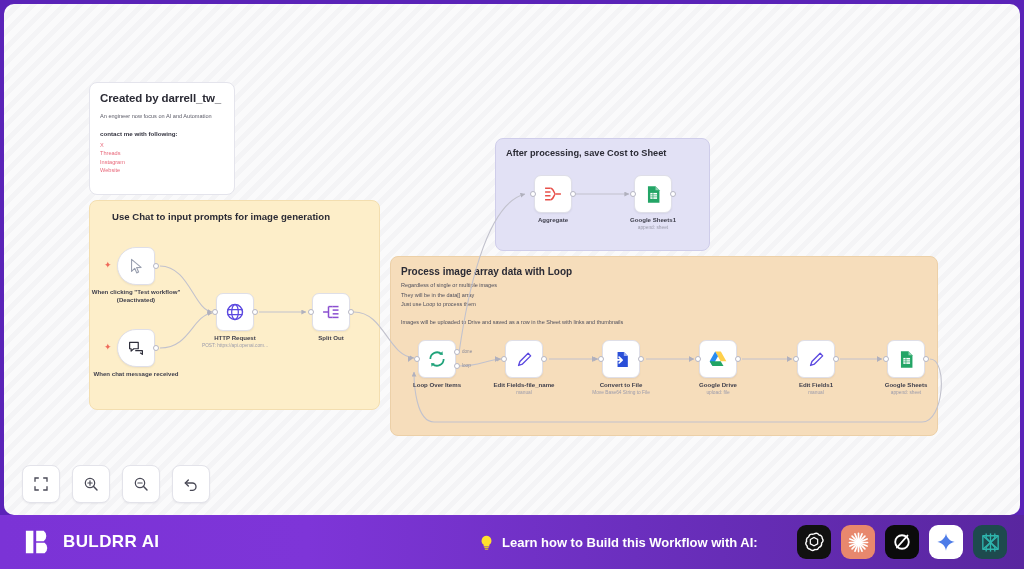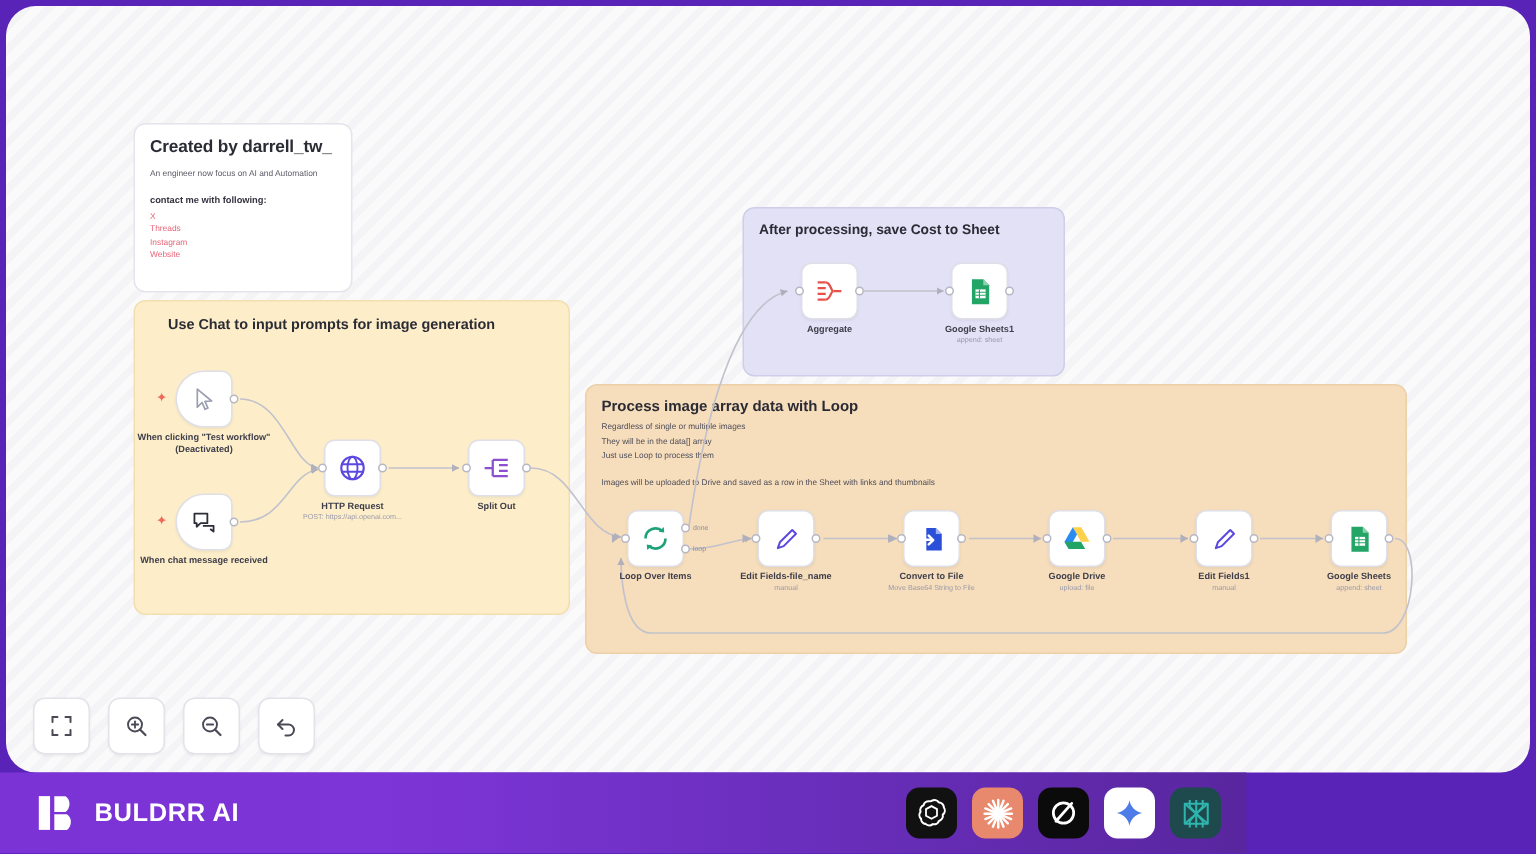--- a/index.html
+++ b/index.html
@@ -11,21 +11,21 @@
   }
   #root{ position:absolute; inset:0; background:#5a23b8; }
 
   
   .canvas{
     position:absolute; left:4px; top:4px; width:1016px; height:511px;
     background:
       repeating-linear-gradient(-45deg,
         #f4f4f6 0px, #f4f4f6 5px,
         #fafafb 5px, #fafafb 11px);
-    border-radius:20px;
+    border-radius:10px;
     overflow:hidden;
   }
 
   
   .note{ position:absolute; border-radius:8px; }
   .note-title{ font-weight:bold; color:#2b2b35; }
   .note-body{ color:#4a4a57; }
 
   #note-author{
     left:85px; top:78px; width:146px; height:113px;
@@ -103,21 +103,21 @@
   
   .toolbar{ position:absolute; left:18px; top:461px; display:flex; gap:12px; }
   .tbtn{
     width:38px; height:38px; background:#fff; border:1px solid #e3e3ea;
     border-radius:8px; display:flex; align-items:center; justify-content:center;
     box-shadow:0 1px 2px rgba(20,20,40,.06);
   }
 
   
   .bottombar{
-    position:absolute; left:0; bottom:0; width:831px; height:54px;
+    position:absolute; left:0; bottom:0; width:1024px; height:54px;
     background:linear-gradient(90deg,#7b33d6 0%,#7e35d8 30%,#6b2fbe 62%,#59269f 100%);
     display:flex; align-items:center;
   }
   .brand{ display:flex; align-items:center; gap:9px; margin-left:24px; }
   .brand-name{ color:#fff; font-size:17px; font-weight:bold; letter-spacing:.4px; }
   .learn{
     position:absolute; left:478px; display:flex; align-items:center; gap:7px;
   }
   .learn-text{ color:#fff; font-size:13px; font-weight:bold; }
   .ai-icons{ position:absolute; right:17px; display:flex; gap:10px; align-items:center; }
@@ -419,20 +419,28 @@
 
     <div class="brand">
       <svg width="30" height="30" viewBox="0 0 32 32">
         <rect x="2" y="4" width="8" height="24" fill="#ffffff"></rect>
         <path d="M13 4 H21 A7 7 0 0 1 21 15.2 H13 Z" fill="#ffffff"></path>
         <path d="M13 16.8 H22 A7 7 0 0 1 22 28 H13 Z" fill="#ffffff"></path>
       </svg>
       <div class="brand-name">BULDRR AI</div>
     </div>
 
+    <div class="learn">
+      <svg width="17" height="17" viewBox="0 0 24 24">
+        <path d="M12 2.5 A7 7 0 0 1 16 15.2 V17.5 H8 V15.2 A7 7 0 0 1 12 2.5 Z" fill="#ffe02e"></path>
+        <rect x="8.8" y="18.3" width="6.4" height="1.8" rx="0.8" fill="#e8c91f"></rect>
+        <rect x="9.6" y="20.8" width="4.8" height="1.6" rx="0.8" fill="#e8c91f"></rect>
+      </svg>
+      <div class="learn-text">Learn how to Build this Workflow with AI:</div>
+    </div>
 
     <div class="ai-icons">
 
       <div class="ai-ic" style="background:#111111">
         <svg width="22" height="22" viewBox="0 0 24 24">
           <path d="M12 3.2 C14 2 16.3 2.6 17.4 4.3 C19.4 4.3 21 6 21 8 C22.2 9.7 21.8 12 20.2 13.2
                    C20.6 15.2 19.4 17.2 17.5 17.8 C16.8 19.6 14.8 20.6 12.9 20.1
                    C11.4 21.4 9.1 21.3 7.7 19.9 C5.8 19.7 4.4 18.1 4.4 16.2
                    C3 14.9 2.8 12.7 4 11.2 C3.4 9.3 4.4 7.2 6.2 6.4
                    C6.7 4.5 8.6 3.2 10.5 3.5 Z" fill="none" stroke="#ffffff" stroke-width="1.5" stroke-linejoin="round"></path>

